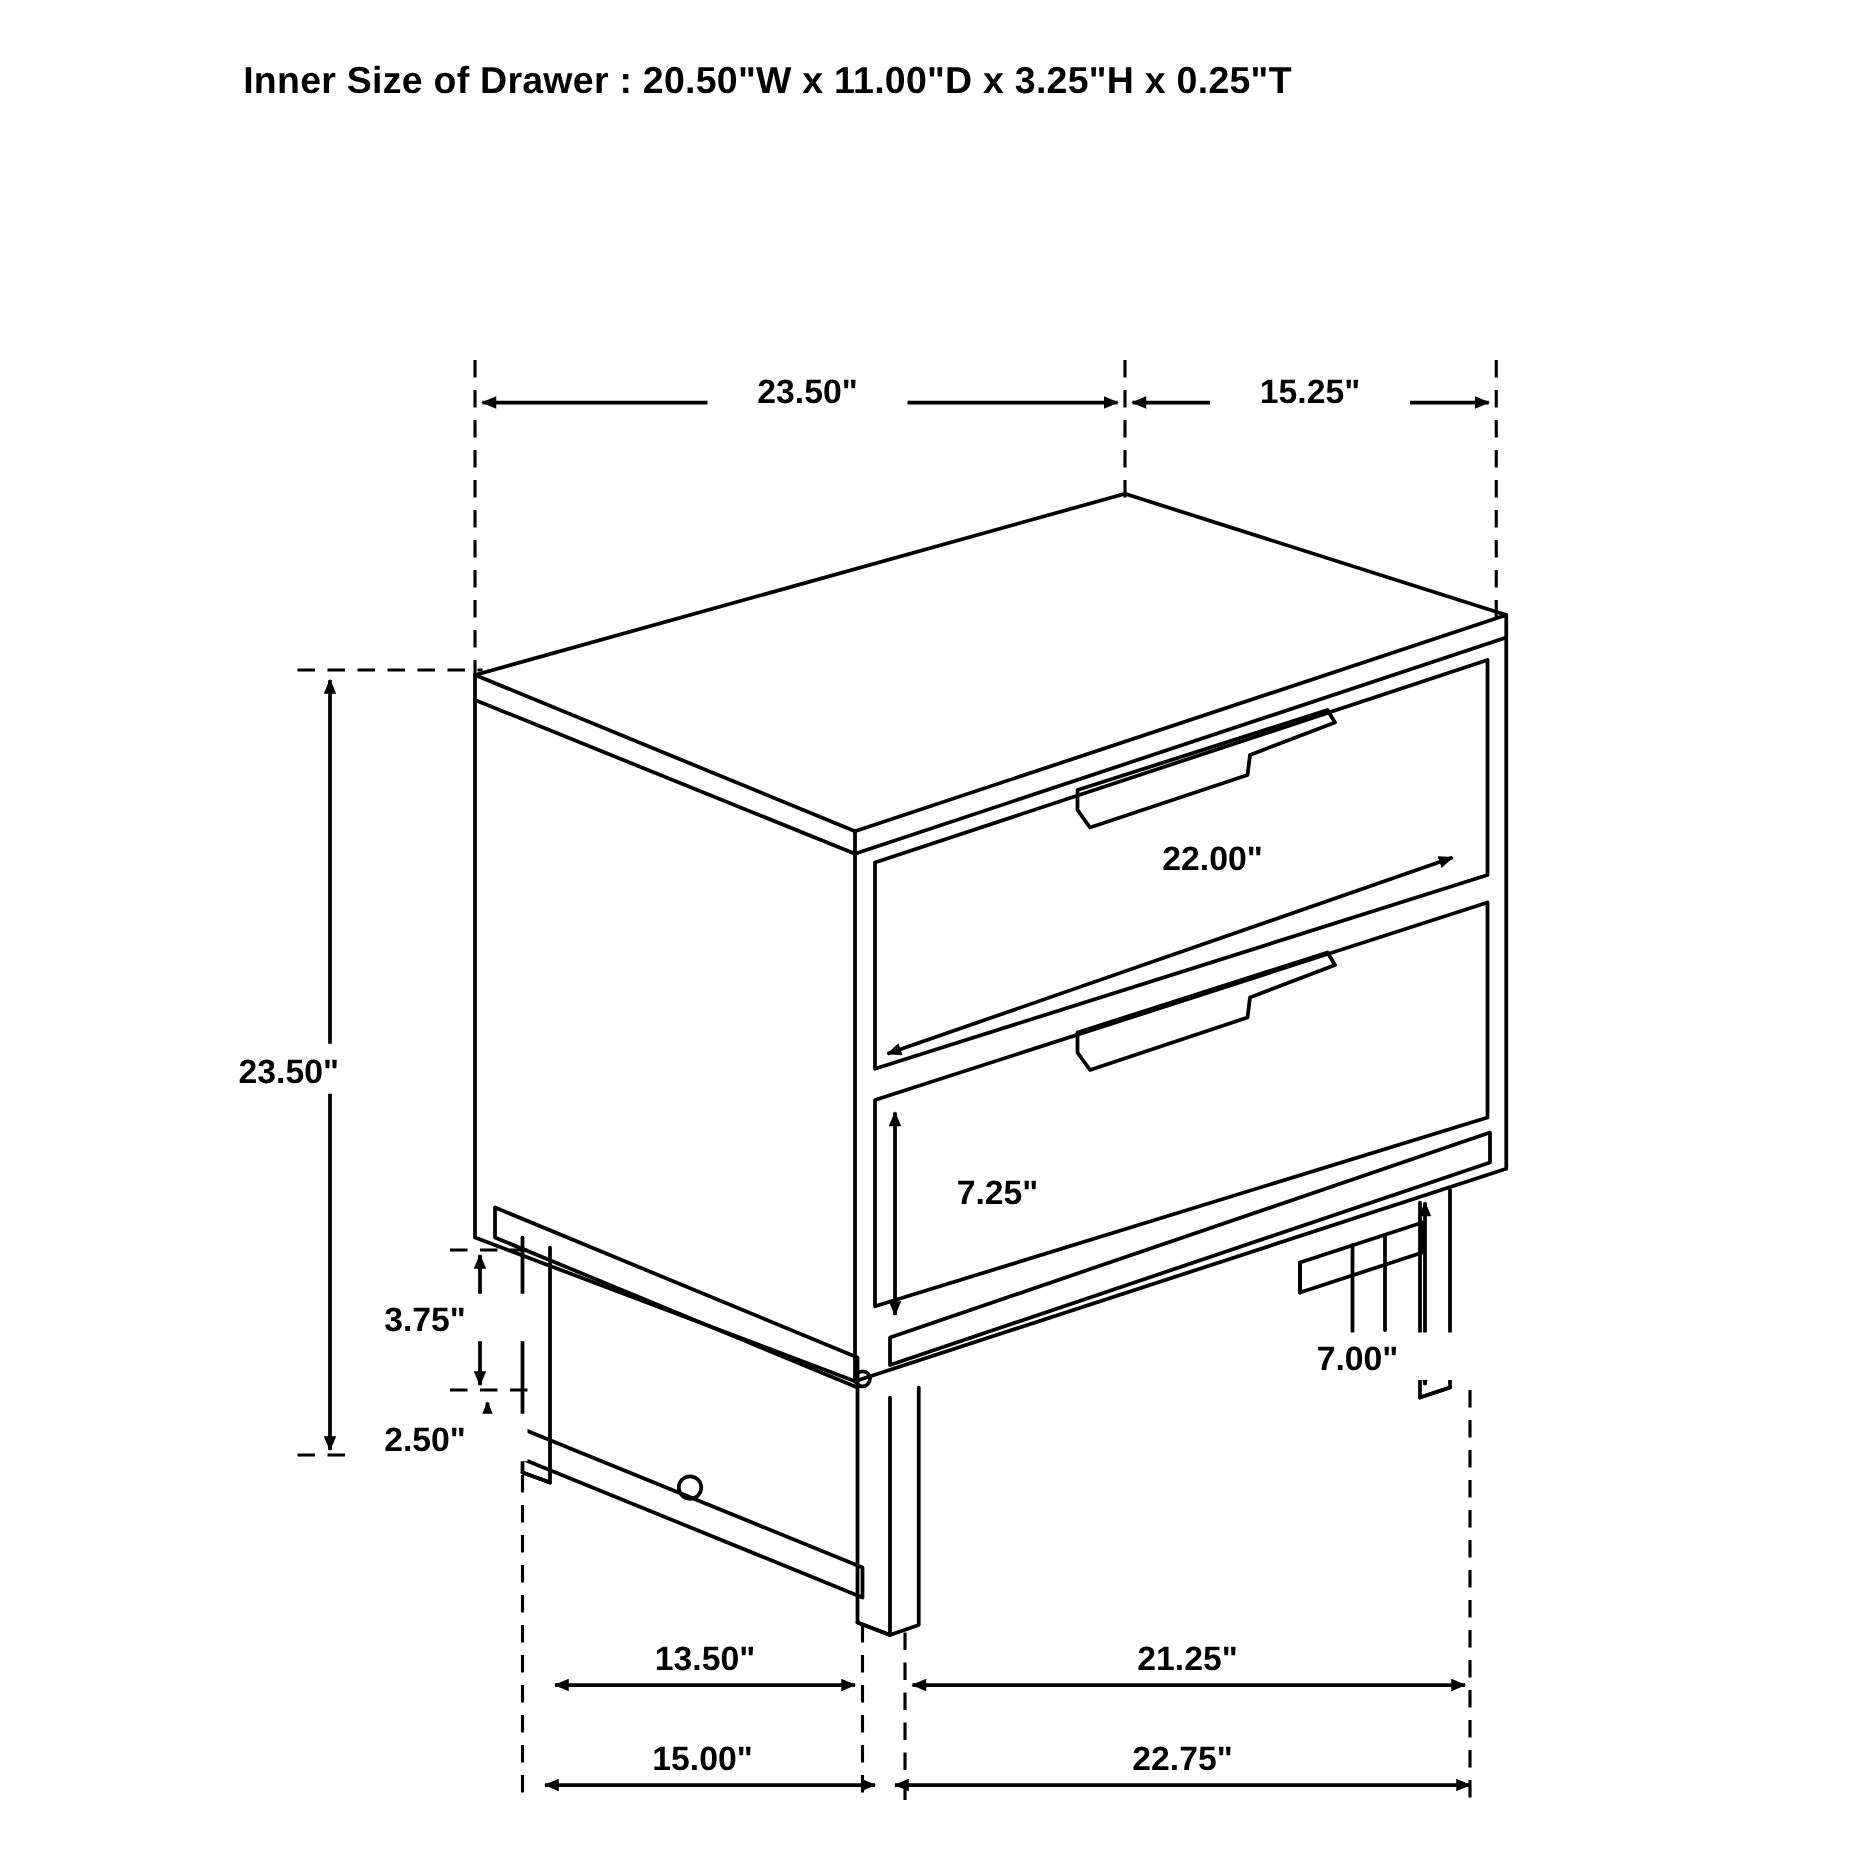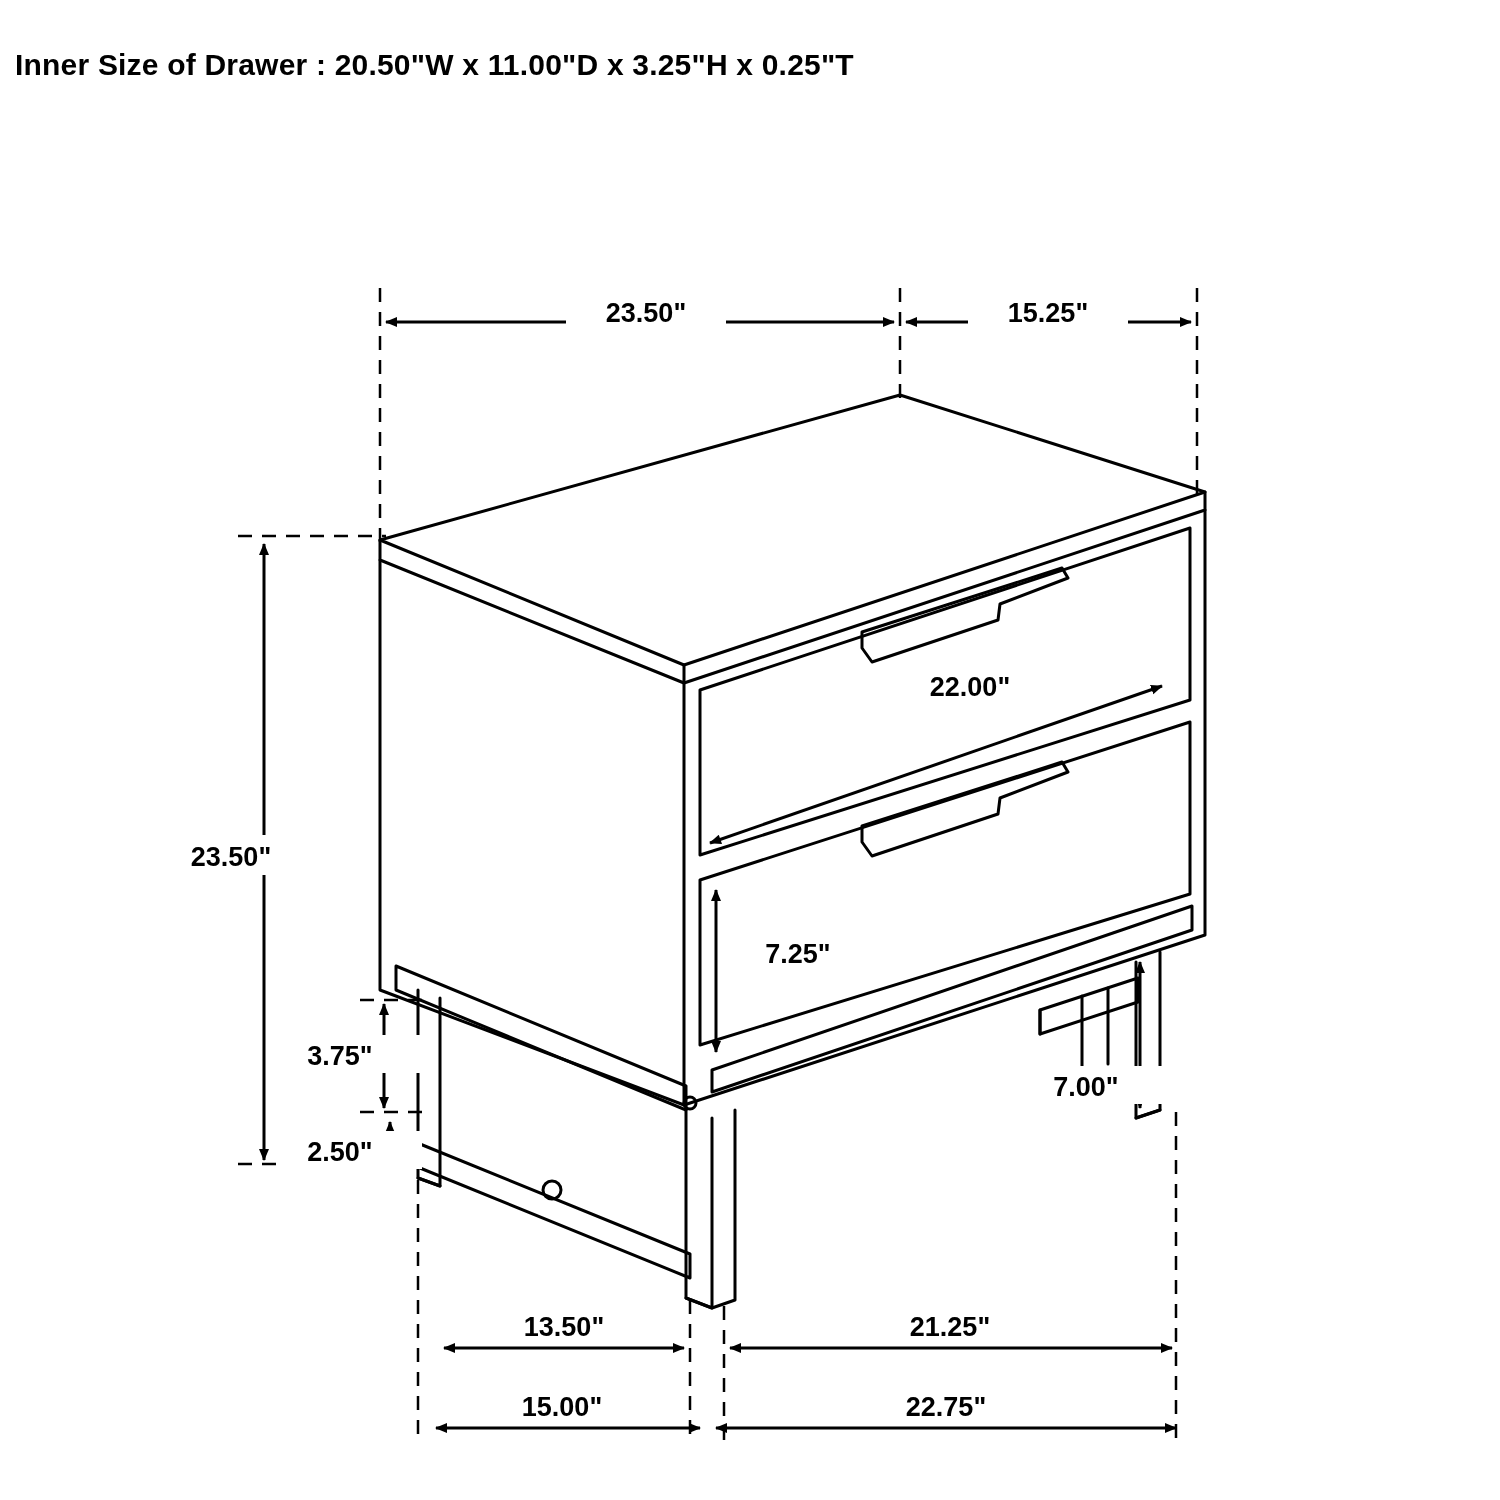--- a/index.html
+++ b/index.html
@@ -20,24 +20,24 @@
     left: 0;
     top: 0;
     width: 1500px;
     height: 1500px;
   }
   .title {
     position: absolute;
     top: 48px;
     left: 0;
     width: 1228px;
+    text-align: center;
     font-size: 30px;
     font-weight: bold;
     letter-spacing: 0.2px;
-    padding-left: 15px;
   }
   svg {
     position: absolute;
     left: 0;
     top: 0;
   }
   .dimtext {
     font-family: "Liberation Sans", sans-serif;
     font-size: 27px;
     font-weight: bold;

